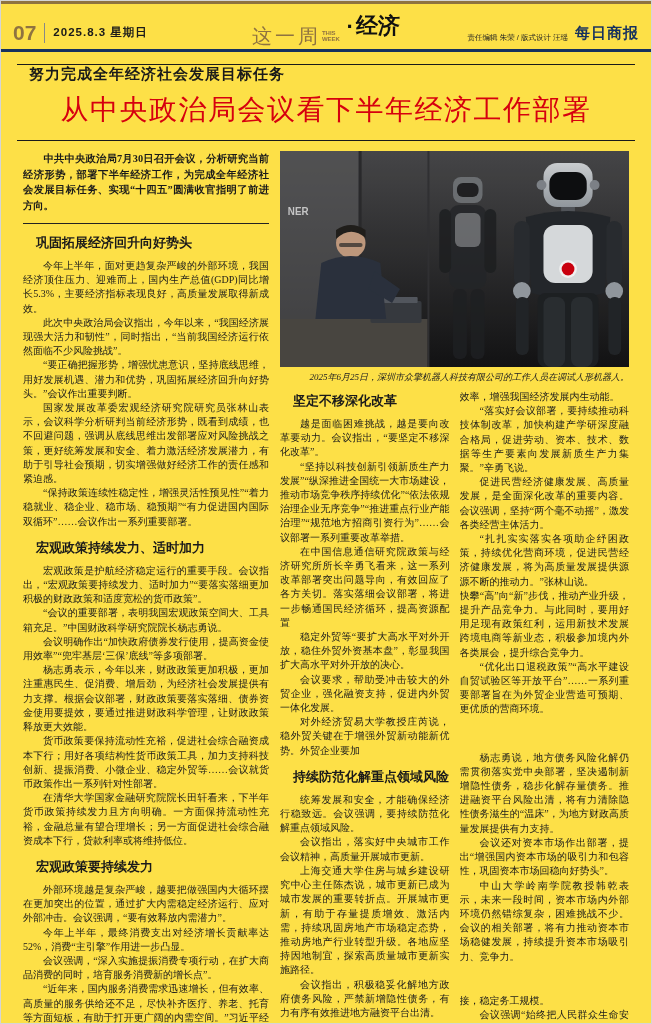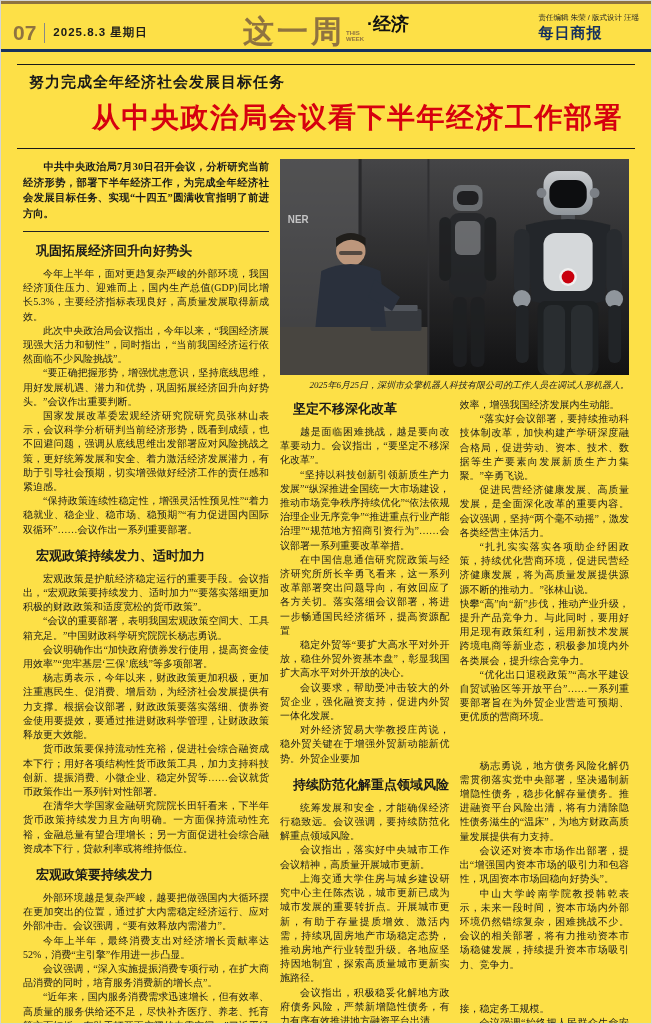--- a/index.html
+++ b/index.html
@@ -9,34 +9,34 @@
   .goldstrip{height:3px;background:var(--gold,#8f7340);}
   
   .hdr{display:flex;align-items:flex-end;justify-content:space-between;
        padding:5px 12px 6px 12px;border-bottom:3px solid var(--navy,#16315e);position:relative;height:34px;}
   .hdr-left{display:flex;align-items:center;gap:8px;}
   .pageno{font-family:"Liberation Sans",sans-serif;font-size:21px;font-weight:bold;color:var(--gold,#8f7340);line-height:1;}
   .hdr-div{width:1px;height:20px;background:#888;}
   .date{font-family:"Liberation Sans",sans-serif;font-size:11.5px;font-weight:bold;letter-spacing:1px;}
   .hdr-center{position:absolute;left:50%;bottom:3px;transform:translateX(-50%);
               display:flex;align-items:flex-end;white-space:nowrap;}
-  .week-zh{font-family:"Liberation Sans",sans-serif;font-size:31px;font-weight:bold;
+  .week-zh{font-family:"Liberation Sans",sans-serif;font-size:20px;font-weight:normal;
            color:var(--gold,#8f7340);letter-spacing:3px;line-height:0.95;text-align:right;}
   .week-en{display:flex;flex-direction:column;font-family:"Liberation Sans",sans-serif;
            font-size:6px;font-weight:bold;color:var(--gold,#8f7340);line-height:1.1;margin:0 3px 3px 1px;}
-  .jing{font-family:Liberation Sans, sans-serif;font-size:18px;font-weight:bold;color:#111;line-height:1;margin-bottom:13px;}
-  .hdr-right{display:flex;align-items:flex-start;gap:1px;flex-direction:column;}
+  .jing{font-family:Liberation Mono, monospace;font-size:22px;font-weight:bold;color:#111;line-height:1;margin-bottom:7px;}
+  .hdr-right{display:flex;align-items:flex-end;gap:7px;}
   .credits{font-family:"Liberation Sans",sans-serif;font-size:7.5px;color:#222;}
   .masthead{font-family:"Liberation Sans",sans-serif;font-size:15px;font-weight:bold;color:var(--navy,#16315e);letter-spacing:1px;}
   
   .headline-box{margin:12px 16px 0 16px;border-top:1.5px solid #1a1a1a;border-bottom:1.5px solid #1a1a1a;
-                padding:8px 12px 11px 12px;}
+                padding:0 12px 11px 12px;}
   .kicker{font-family:"Liberation Sans",sans-serif;font-size:15px;font-weight:bold;letter-spacing:1px;margin:0 0 7px 0;}
-  .main-title{font-family:"Liberation Sans",sans-serif;font-size:28px;font-weight:bold;
-              color:var(--red,#d6000f);letter-spacing:1.5px;margin:0;text-align:right;white-space:nowrap;}
+  .main-title{font-family:"Liberation Sans",sans-serif;font-size:28px;font-weight:normal;
+              color:var(--red,#d6000f);letter-spacing:1.5px;margin:0;text-align:center;white-space:nowrap;}
   
   .content{display:flex;gap:11px;margin:10px 22px 0 22px;height:872px;overflow:hidden;}
   .col-left{width:246px;flex:none;overflow:hidden;}
   .right-wrap{flex:1;display:flex;flex-direction:column;overflow:hidden;}
   .photo{width:100%;height:216px;display:block;background:#222;}
   .caption{font-size:9px;font-style:italic;text-align:right;margin:4px 0 6px 0;color:#222;}
   .two-cols{display:flex;gap:10px;flex:1;overflow:hidden;}
   .two-cols .col{flex:1;overflow:hidden;}
   .col p{font-size:10px;line-height:14.2px;text-align:justify;text-indent:2em;margin:0;}
   .col p.lead{font-weight:bold;font-size:10.3px;line-height:15.5px;}

